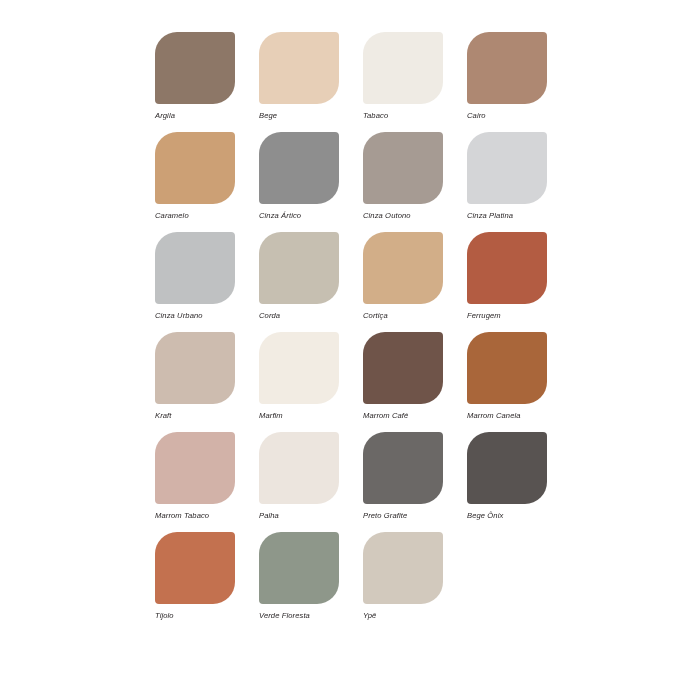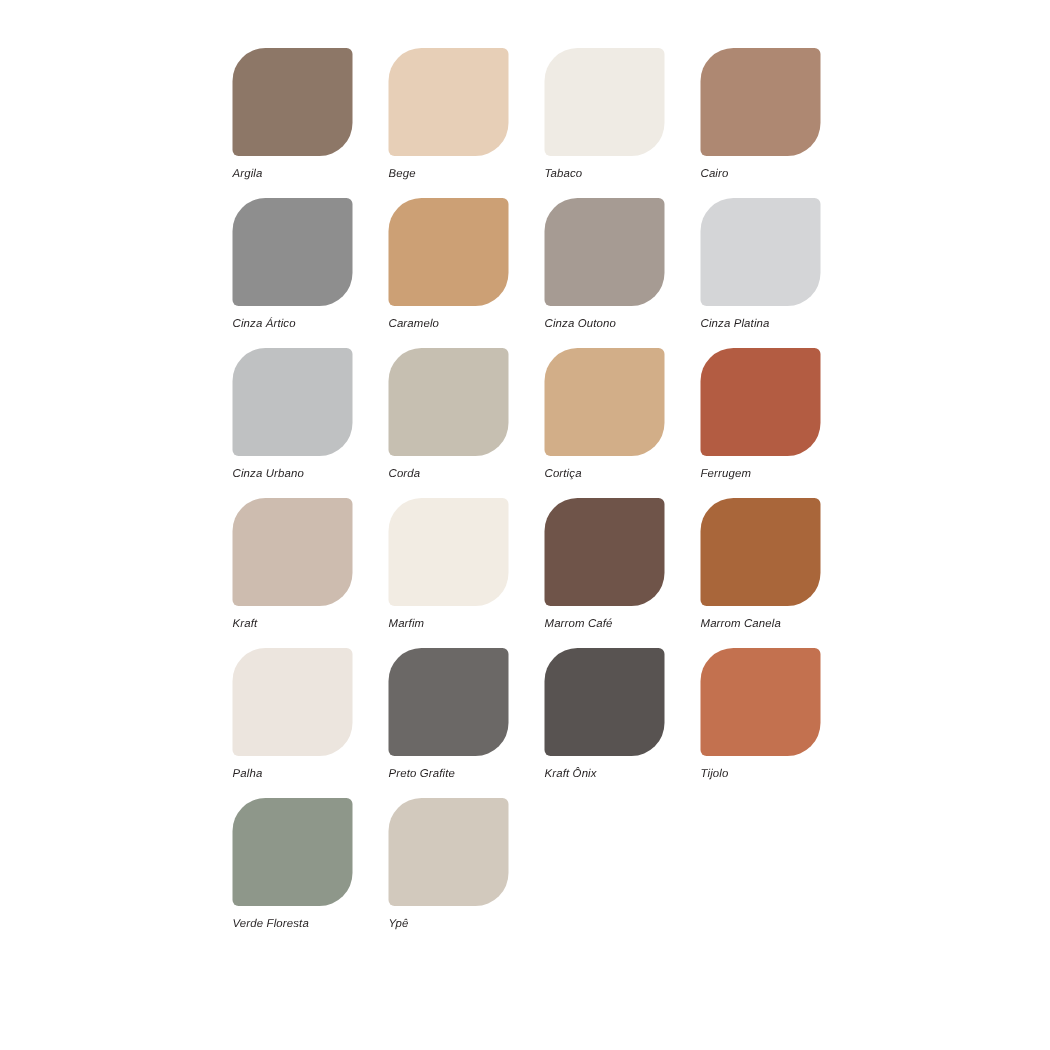--- a/index.html
+++ b/index.html
@@ -75,26 +75,26 @@
       </div>
       <div class="swatch-cell">
         <div class="swatch-chip" style="background-color: rgb(239, 235, 228);"></div>
         <div class="swatch-label">Tabaco</div>
       </div>
       <div class="swatch-cell">
         <div class="swatch-chip" style="background-color: rgb(174, 136, 114);"></div>
         <div class="swatch-label">Cairo</div>
       </div>
       <div class="swatch-cell">
+        <div class="swatch-chip" style="background-color: rgb(204, 160, 117);"></div>
+        <div class="swatch-label">Caramelo</div>
+      </div>
+      <div class="swatch-cell">
         <div class="swatch-chip" style="background-color: rgb(142, 142, 142);"></div>
         <div class="swatch-label">Cinza Ártico</div>
-      </div>
-      <div class="swatch-cell">
-        <div class="swatch-chip" style="background-color: rgb(204, 160, 117);"></div>
-        <div class="swatch-label">Caramelo</div>
       </div>
       <div class="swatch-cell">
         <div class="swatch-chip" style="background-color: rgb(166, 155, 147);"></div>
         <div class="swatch-label">Cinza Outono</div>
       </div>
       <div class="swatch-cell">
         <div class="swatch-chip" style="background-color: rgb(212, 213, 215);"></div>
         <div class="swatch-label">Cinza Platina</div>
       </div>
       <div class="swatch-cell">
@@ -123,30 +123,34 @@
       </div>
       <div class="swatch-cell">
         <div class="swatch-chip" style="background-color: rgb(111, 84, 73);"></div>
         <div class="swatch-label">Marrom Café</div>
       </div>
       <div class="swatch-cell">
         <div class="swatch-chip" style="background-color: rgb(169, 102, 58);"></div>
         <div class="swatch-label">Marrom Canela</div>
       </div>
       <div class="swatch-cell">
+        <div class="swatch-chip" style="background-color: rgb(210, 178, 168);"></div>
+        <div class="swatch-label">Marrom Tabaco</div>
+      </div>
+      <div class="swatch-cell">
         <div class="swatch-chip" style="background-color: rgb(236, 229, 222);"></div>
         <div class="swatch-label">Palha</div>
       </div>
       <div class="swatch-cell">
         <div class="swatch-chip" style="background-color: rgb(107, 104, 102);"></div>
         <div class="swatch-label">Preto Grafite</div>
       </div>
       <div class="swatch-cell">
         <div class="swatch-chip" style="background-color: rgb(88, 83, 81);"></div>
-        <div class="swatch-label">Kraft Ônix</div>
+        <div class="swatch-label">Bege Ônix</div>
       </div>
       <div class="swatch-cell">
         <div class="swatch-chip" style="background-color: rgb(195, 113, 79);"></div>
         <div class="swatch-label">Tijolo</div>
       </div>
       <div class="swatch-cell">
         <div class="swatch-chip" style="background-color: rgb(142, 151, 138);"></div>
         <div class="swatch-label">Verde Floresta</div>
       </div>
       <div class="swatch-cell">

